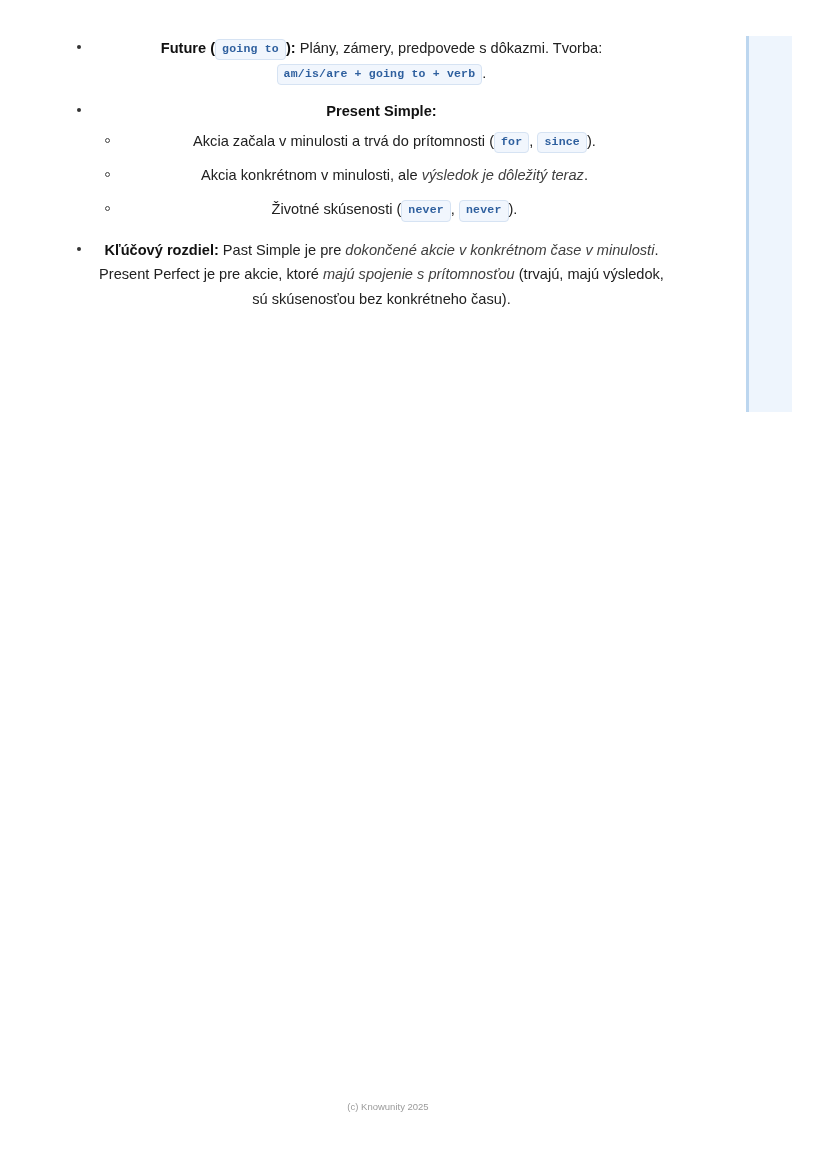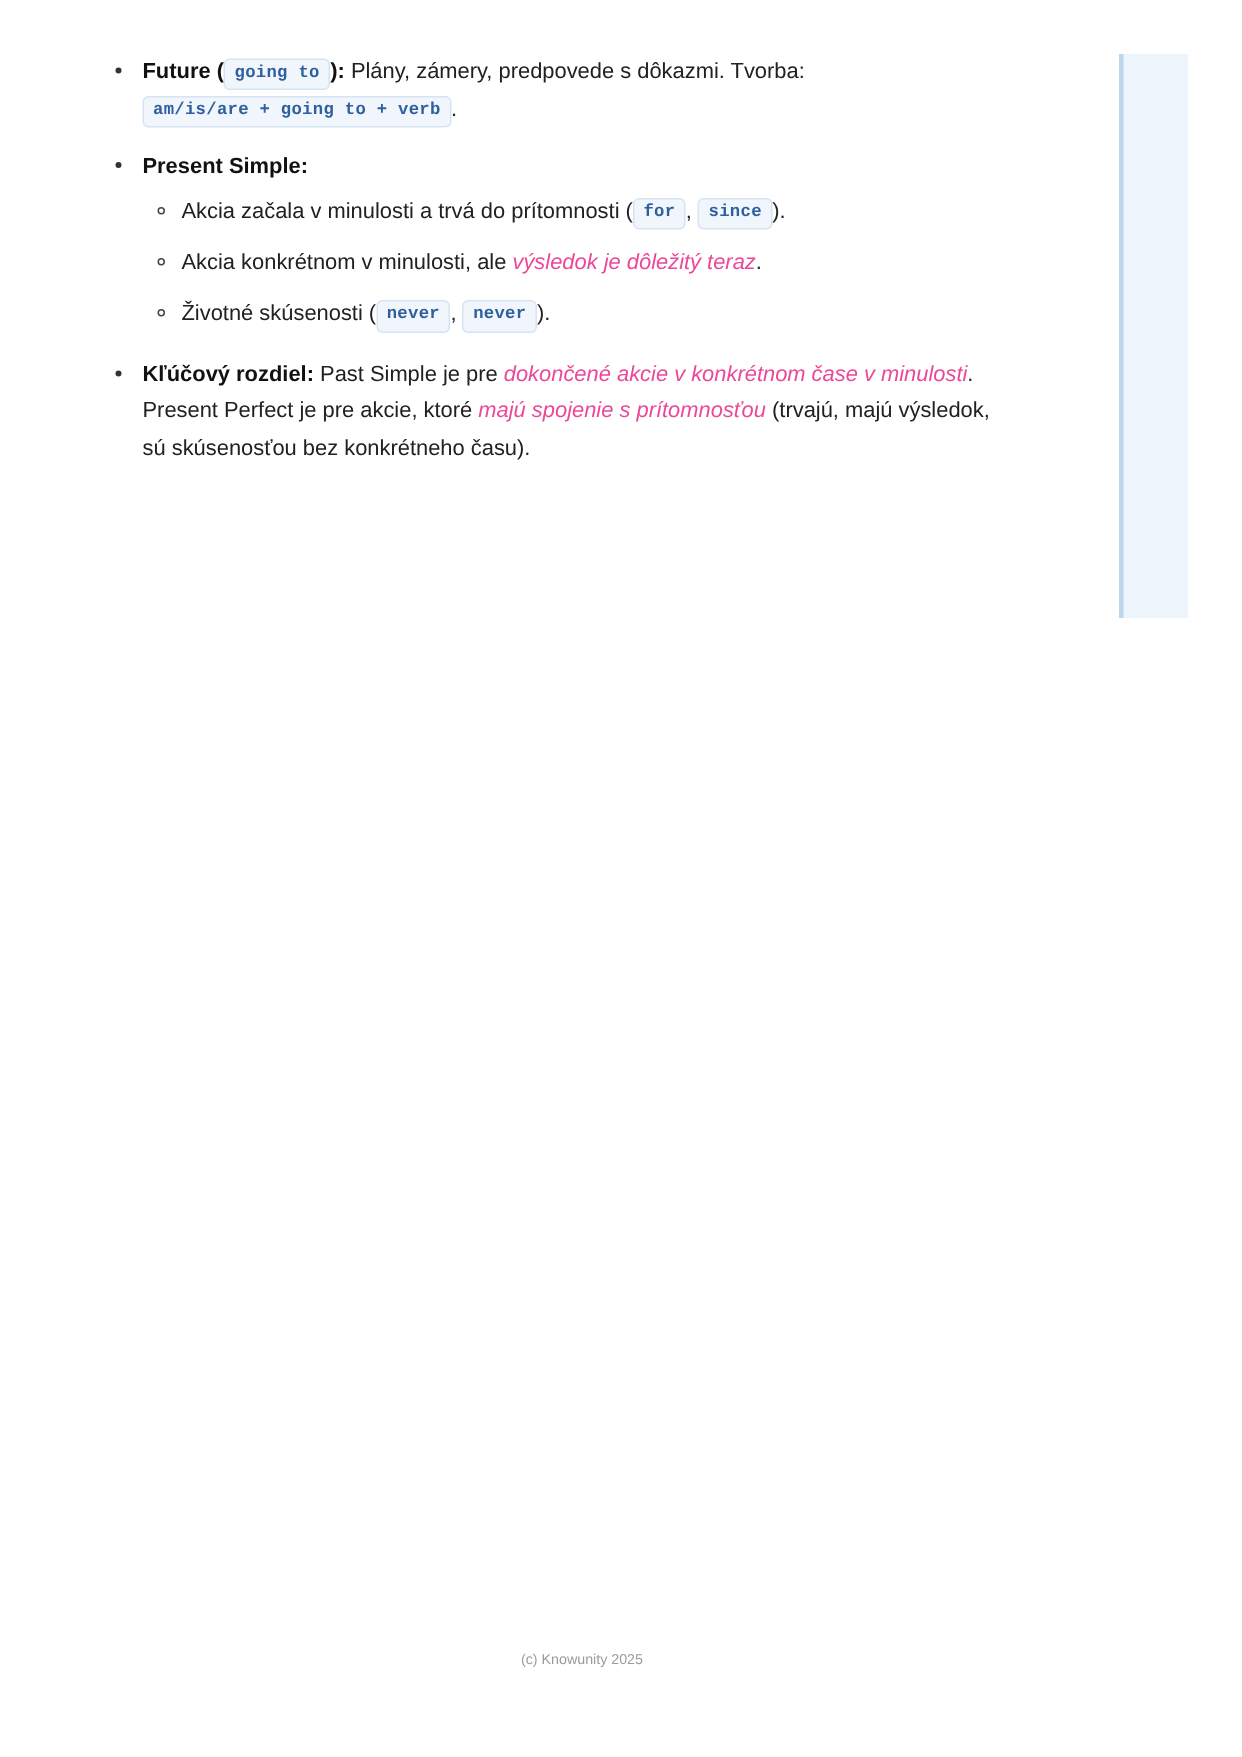--- a/index.html
+++ b/index.html
@@ -52,20 +52,21 @@
     margin: 0;
     padding: 0;
   }
   ul.level1 > li {
     position: relative;
     padding-left: 27px;
     margin-bottom: 14px;
     font-size: 14.6px;
     line-height: 1.68;
     color: #212121;
+    text-align: center;
   }
   ul.level1 > li:before {
     content: "";
     position: absolute;
     left: 9px;
     top: 9px;
     width: 4px;
     height: 4px;
     border-radius: 50%;
     background: #333;
@@ -96,21 +97,21 @@
     background: transparent;
     box-sizing: border-box;
   }
 
   b, .bold {
     font-weight: bold;
     color: #111;
   }
   i, .ital {
     font-style: italic;
-    color: #ec4899;
+    color: #404040;
   }
 
   code.chip {
     font-family: "Liberation Mono", monospace;
     font-size: 11.5px;
     font-weight: bold;
     color: #2e5f9e;
     background: #f1f6fd;
     border: 1px solid #d6e3f3;
     border-radius: 4px;

